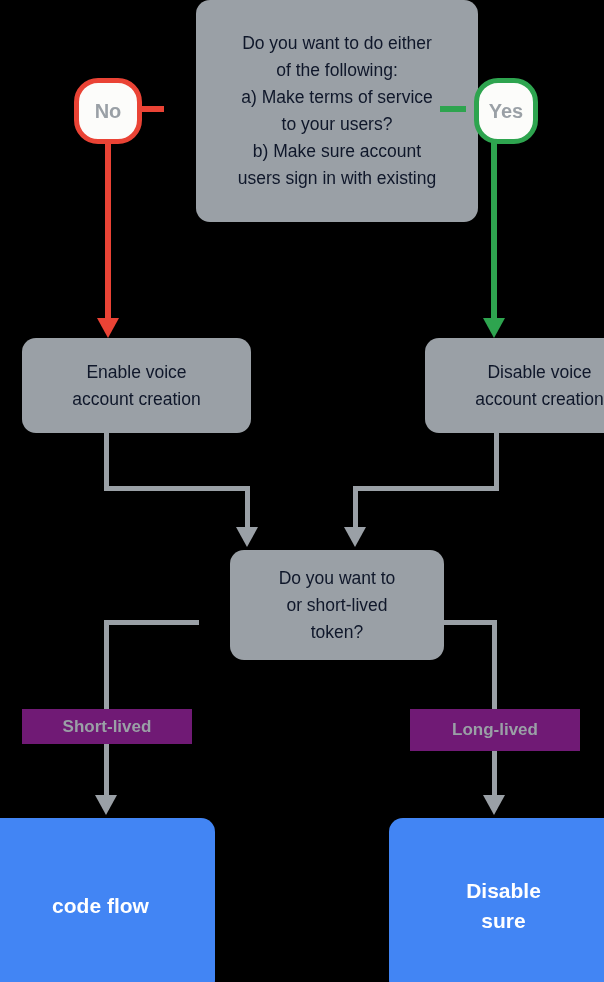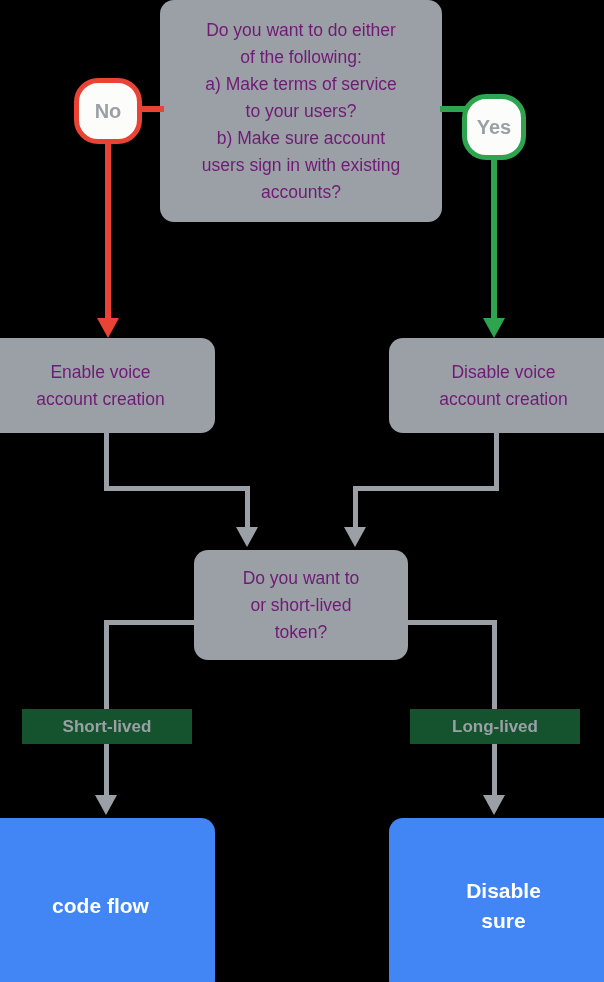--- a/index.html
+++ b/index.html
@@ -24,25 +24,26 @@
     box-sizing: border-box;
     display: flex;
     align-items: center;
     justify-content: center;
     text-align: center;
   }
 
   .gray-box {
     background: #9aa0a6;
     border-radius: 14px;
-    color: #701a75;
+    color: #0f172a;
     font-size: 17.5px;
     line-height: 27px;
     padding: 6px 14px;
     font-weight: 400;
+    margin-left: 36px;
   }
 
   .blue-box {
     background: #4285f4;
     border-radius: 14px;
     color: #ffffff;
     font-size: 21px;
     line-height: 30px;
     font-weight: bold;
   }
@@ -61,21 +62,21 @@
     color: #9aa0a6;
     z-index: 5;
   }
   .badge-no  { border: 5px solid #ea4335; }
   .badge-yes { border: 5px solid #2ea44f; }
 
   
   .edge-label {
     position: absolute;
     box-sizing: border-box;
-    background: #14532d;
+    background: #701a75;
     display: flex;
     align-items: center;
     justify-content: center;
     font-size: 17px;
     font-weight: bold;
     color: #9aa0a6;
     z-index: 4;
   }
 
   
@@ -102,32 +103,31 @@
 <div id="canvas">
 
   <div class="node gray-box" style="left:160px; top:0px; width:282px; height:222px;">
     <div>
       <div>Do you want to do either</div>
       <div>of the following:</div>
       <div>a) Make terms of service</div>
       <div>to your users?</div>
       <div>b) Make sure account</div>
       <div>users sign in with existing</div>
-      <div>accounts?</div>
     </div>
   </div>
 
   <div class="seg c-red" style="left:138px; top:106px; width:26px; height:6px;"></div>
   <div class="seg c-green" style="left:440px; top:106px; width:26px; height:6px;"></div>
 
   <div class="badge badge-no" style="left:74px; top:78px; width:68px; height:66px;">
     <span>No</span>
   </div>
 
-  <div class="badge badge-yes" style="left:462px; top:78px; width:64px; height:66px;margin-top:16px;">
+  <div class="badge badge-yes" style="left:474px; top:78px; width:64px; height:66px;">
     <span>Yes</span>
   </div>
 
   <div class="seg c-red" style="left:105px; top:140px; width:6px; height:180px;"></div>
   <div class="arrowhead ah-red" style="left:97px; top:318px;"></div>
 
   <div class="seg c-green" style="left:491px; top:140px; width:6px; height:180px;"></div>
   <div class="arrowhead ah-green" style="left:483px; top:318px;"></div>
 
   <div class="node gray-box" style="left:-14px; top:338px; width:229px; height:95px;">
@@ -167,21 +167,21 @@
   <div class="arrowhead ah-gray" style="left:95px; top:795px;"></div>
 
   <div class="seg c-gray" style="left:404px; top:620px; width:92px; height:5px;"></div>
   <div class="seg c-gray" style="left:492px; top:620px; width:5px; height:190px;"></div>
   <div class="arrowhead ah-gray" style="left:483px; top:795px;"></div>
 
   <div class="edge-label" style="left:22px; top:709px; width:170px; height:35px;">
     <span>Short-lived</span>
   </div>
 
-  <div class="edge-label" style="left:410px; top:709px; width:170px; height:35px;text-align:center;">
+  <div class="edge-label" style="left:410px; top:709px; width:170px; height:42px;text-align:center;">
     <span>Long-lived</span>
   </div>
 
   <div class="node blue-box" style="left:-14px; top:818px; width:229px; height:176px;">
     <div>
       <div>code flow</div>
     </div>
   </div>
 
   <div class="node blue-box" style="left:389px; top:818px; width:229px; height:176px;">

